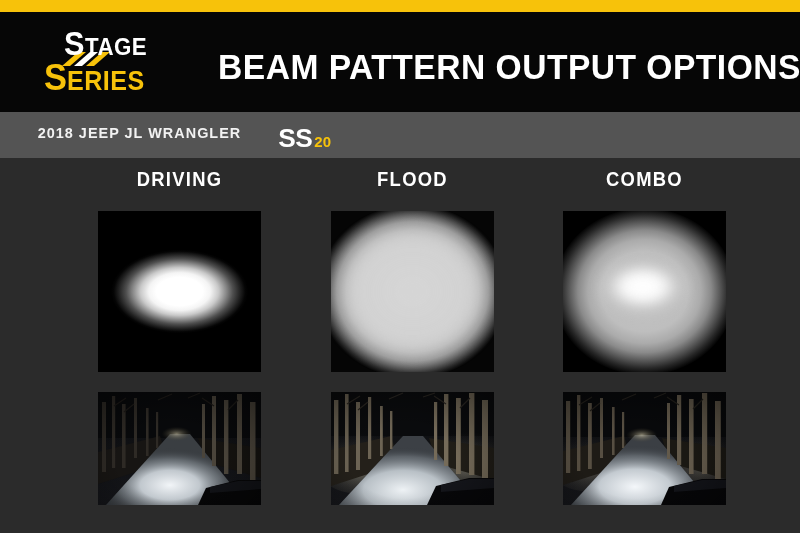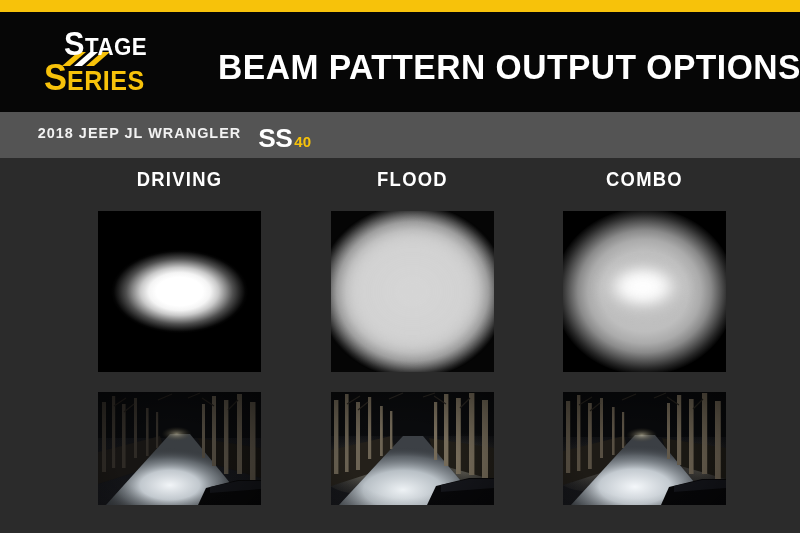--- a/index.html
+++ b/index.html
@@ -76,21 +76,21 @@
   }
   .vehicle-name {
     color: #f2f2f2;
     font-size: 15.5px;
     font-weight: bold;
     letter-spacing: 1.1px;
     transform: scaleX(0.93);
     transform-origin: left baseline;
   }
   .model-wrap {
-    margin-left: 10px;
+    margin-left: 30px;
     display: flex;
     align-items: baseline;
   }
   .model-ss {
     color: #ffffff;
     font-size: 25px;
     font-weight: bold;
     letter-spacing: -0.5px;
     transform: scaleX(1.05);
     transform-origin: left baseline;
@@ -259,21 +259,21 @@
     </svg>
   </div>
 
   <div class="main-title">BEAM PATTERN OUTPUT OPTIONS</div>
 
   <div class="subtitle-bar"></div>
   <div class="subtitle-row">
     <span class="vehicle-name">2018 JEEP JL WRANGLER</span>
     <span class="model-wrap">
       <span class="model-ss">SS</span>
-      <span class="model-num">40</span>
+      <span class="model-num">20</span>
     </span>
   </div>
 
   <div class="content">
 
     <div class="col col-0">
       <div class="col-header">DRIVING</div>
 
       <div class="beam-panel beam-driving">
         <div class="beam-inner"></div>

